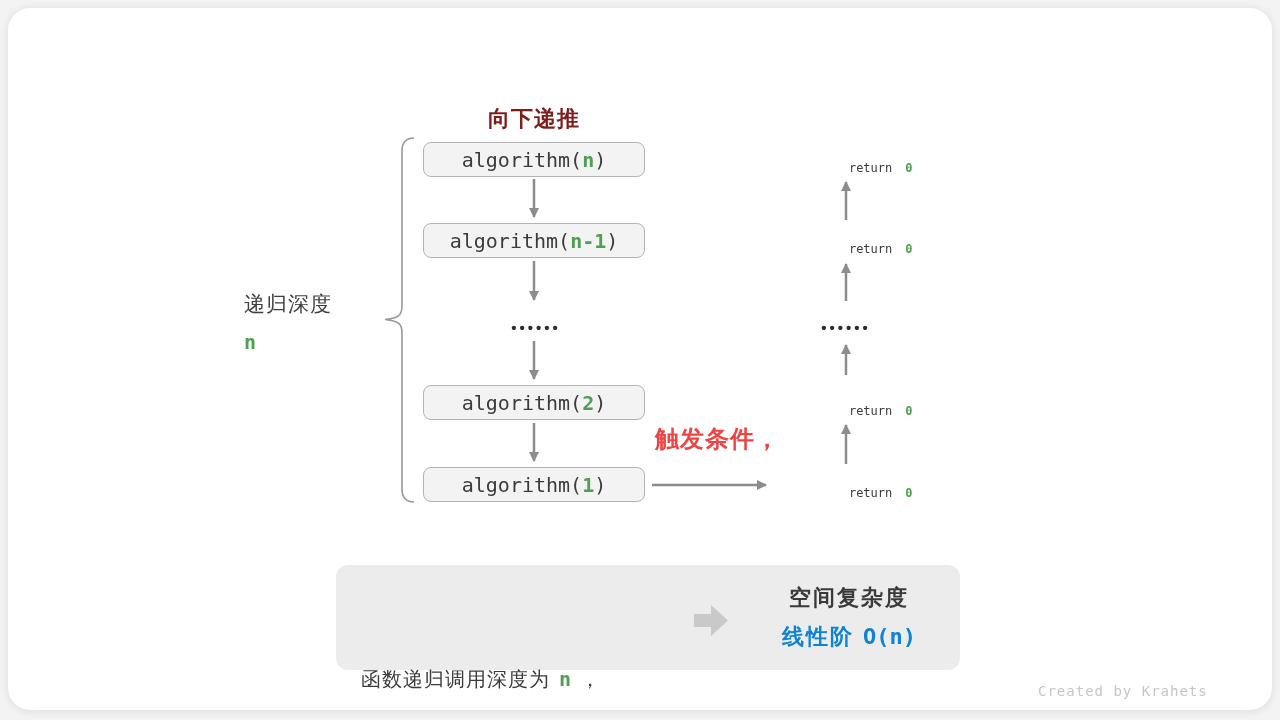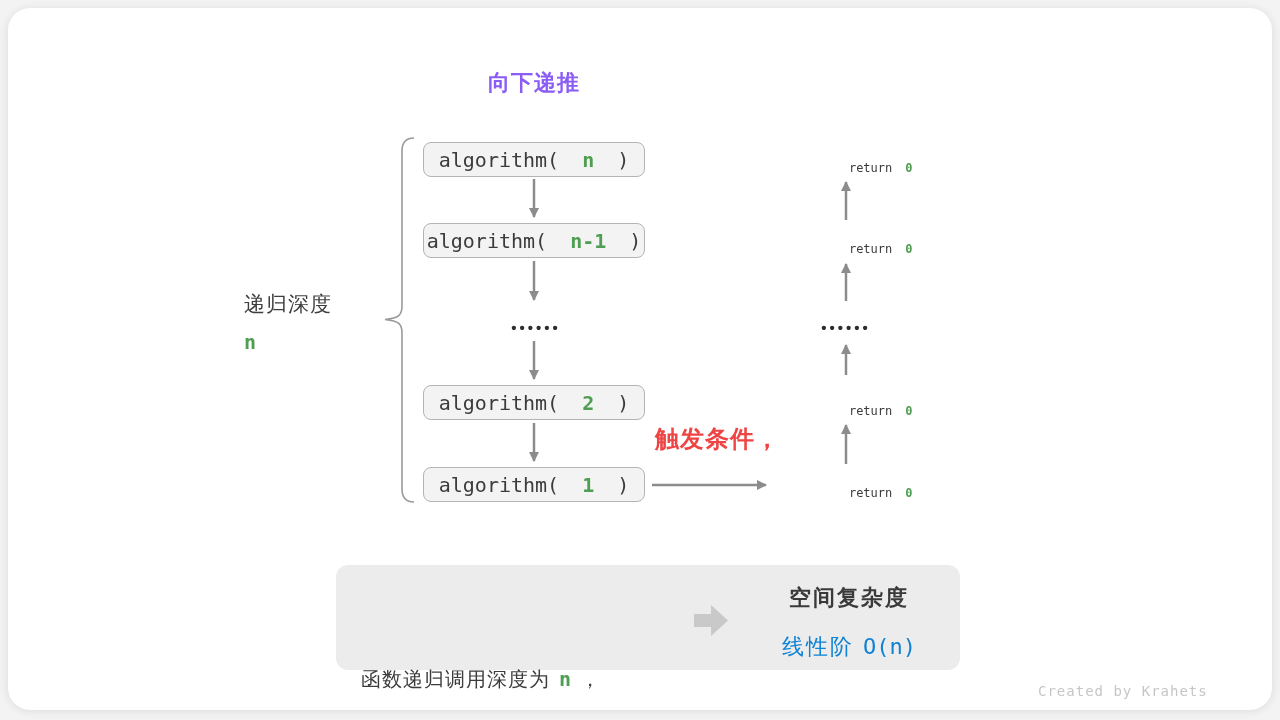--- a/index.html
+++ b/index.html
@@ -14,33 +14,32 @@
     left: 8px; top: 8px;
     width: 1264px; height: 702px;
     background: #ffffff;
     border-radius: 22px;
     box-shadow: 0 1px 10px rgba(0,0,0,0.10);
   }
   .abs { position: absolute; }
   .hdr {
     width: 200px; text-align: center;
     font-size: 22px; font-weight: bold;
-    letter-spacing: 1px; color: #8b5cf6;
+    letter-spacing: 1px; color: #7f1d1d; margin-top: 36px;
   }
   .code-box {
     left: 415px; width: 222px; height: 35px;
     background: #f3f3f3;
     border: 1.6px solid #b4b4b4;
     border-radius: 8px;
     box-sizing: border-box;
     display: flex; align-items: center; justify-content: center;
     font-family: "DejaVu Sans Mono", monospace;
     font-size: 20px; color: #3b3b3b;
     white-space: pre;
-    gap: 23px;
   }
   .green { color: #4f9e52; font-weight: bold; }
   .dots {
     width: 100px; text-align: center;
     font-size: 15px; font-weight: bold;
     letter-spacing: 3px; color: #2d2d2d;
     line-height: 16px;
   }
   .ret-row {
     left: 812px; width: 140px;
@@ -80,22 +79,22 @@
   .gap-s { display: inline-block; width: 9px; }
   .conclusion {
     left: 736px; top: 575px; width: 210px;
     text-align: center;
   }
   .conclusion-title {
     font-size: 22px; font-weight: bold;
     color: #3a3a3a; letter-spacing: 2px;
   }
   .conclusion-result {
-    margin-top: 19px;
-    font-size: 22px; font-weight: normal;
+    margin-top: 9px;
+    font-size: 22px; font-weight: bold;
     color: #0e82d4; letter-spacing: 2px;
     white-space: pre;
   }
   .conclusion-result .code {
     font-family: "DejaVu Sans Mono", monospace;
     letter-spacing: 0;
   }
   .watermark {
     left: 1030px; top: 675px; width: 212px;
     font-family: "DejaVu Sans Mono", monospace;

